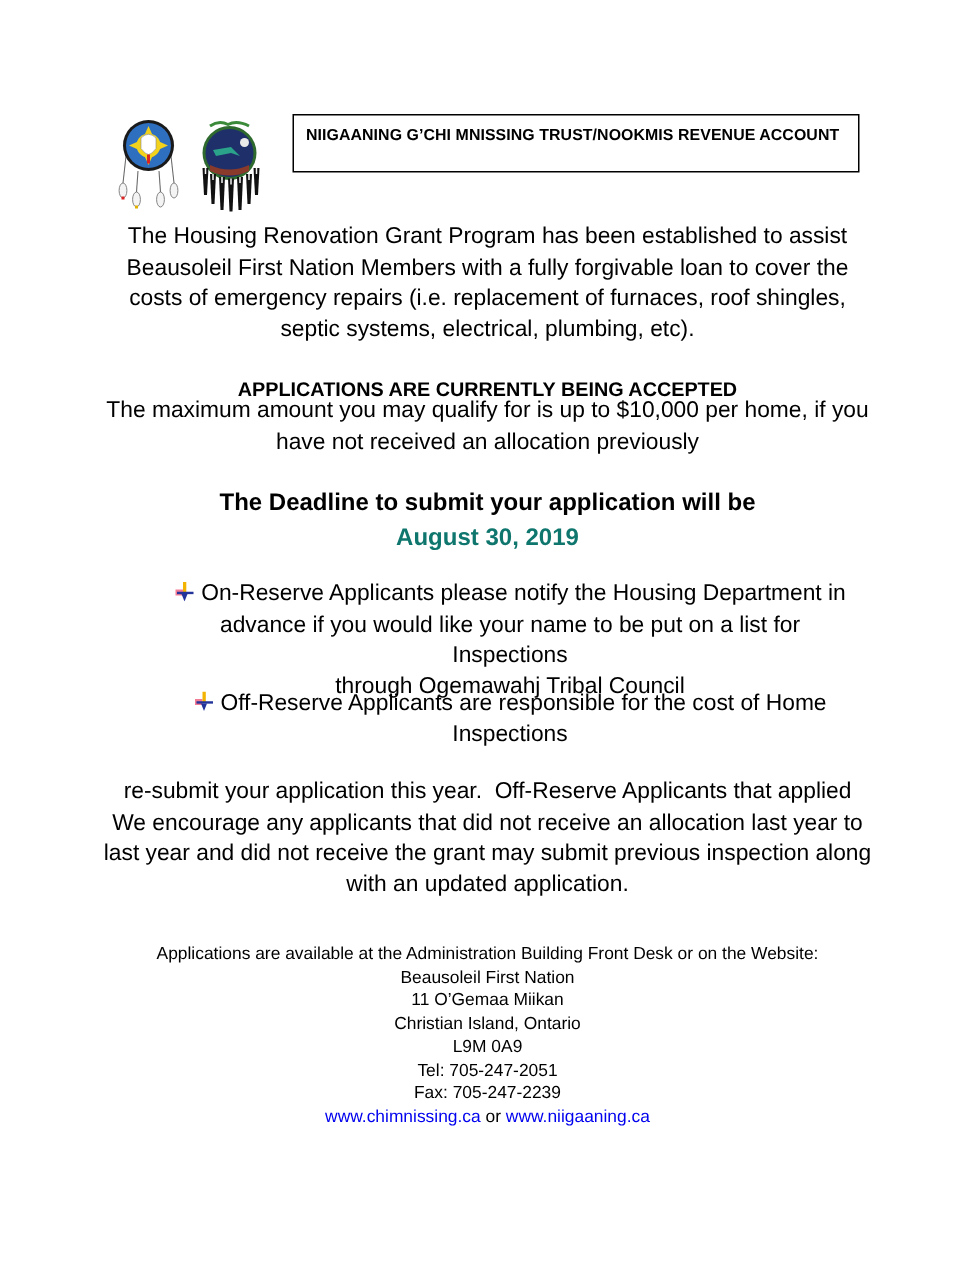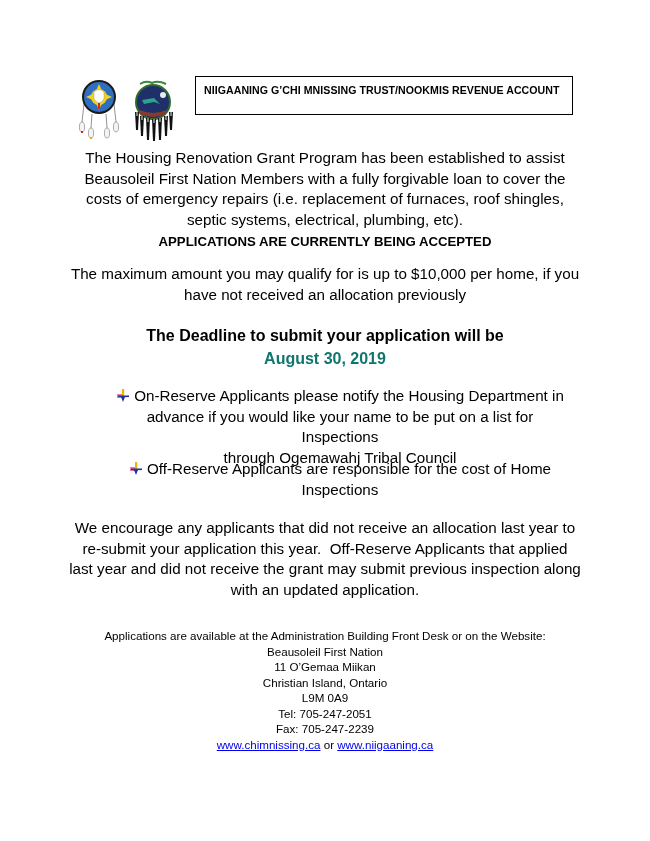--- a/index.html
+++ b/index.html
@@ -6,31 +6,31 @@
   body { width: 650px; height: 841px; position: relative; overflow: hidden;
          font-family: "Liberation Sans", "DejaVu Sans", sans-serif; color: #000; }
   .logo { position: absolute; }
   #logo1 { left: 74px; top: 78px; width: 50px; height: 66px; }
   #logo2 { left: 126px; top: 78px; width: 56px; height: 66px; }
   .header-box { position: absolute; left: 195px; top: 76px; width: 378px; height: 39px;
                 border: 1px solid #000; box-sizing: border-box; padding: 6px 0 0 8px;
                 font-weight: bold; font-size: 10.6px; line-height: 14.5px; letter-spacing: 0.05px; }
   .block { position: absolute; left: 0; width: 650px; text-align: center; }
   .p1 { top: 148px; font-size: 15.2px; line-height: 20.5px; }
-  .p2-title { top: 232px; font-size: 13.2px; font-weight: bold; line-height: 19px; }
+  .p2-title { top: 250px; font-size: 13.2px; font-weight: bold; line-height: 19px; }
   .p2 { top: 264px; font-size: 15.2px; line-height: 20.5px; }
   .deadline { top: 324px; font-size: 16px; font-weight: bold; line-height: 23px; }
   .deadline .red { color: #0f766e; }
   .bullet-block { position: absolute; left: 110px; width: 460px; text-align: center; font-size: 15.2px; line-height: 20.5px; }
   .b1 { top: 386px; }
   .b2 { top: 459px; }
   .bullet-icon { display: inline-block; width: 14px; height: 13px; vertical-align: -1px; margin-right: 4px; }
   .p3 { top: 518px; font-size: 15.2px; line-height: 20.5px; }
   .contact { top: 628px; font-size: 11.6px; line-height: 15.5px; }
-  .contact a { color: #0000ee; text-decoration: underline; }
+  .contact a { color: #0000ee; }
 </style>
 </head>
 <body>
 
 <svg id="logo1" class="logo" viewBox="0 0 50 66">
   <line x1="10" y1="26" x2="8" y2="44" stroke="#666" stroke-width="0.7"></line>
   <line x1="18" y1="36" x2="17" y2="50" stroke="#666" stroke-width="0.7"></line>
   <line x1="32" y1="36" x2="33" y2="50" stroke="#666" stroke-width="0.7"></line>
   <line x1="40" y1="26" x2="42" y2="44" stroke="#666" stroke-width="0.7"></line>
   <circle cx="25" cy="19" r="17" fill="#1a1a1a"></circle>
@@ -115,22 +115,22 @@
       <rect x="1" y="5" width="5" height="4" fill="#ee4466" opacity="0.7"></rect>
       <rect x="6" y="0" width="2.2" height="7" fill="#f2b400"></rect>
       <rect x="2" y="6.5" width="11" height="1.6" fill="#223399"></rect>
       <path d="M5 8 L7 13 L9 8 Z" fill="#223399"></path>
     </svg><span>Off-Reserve Applicants are responsible for the cost of Home</span>
   </div>
   <div>Inspections</div>
 </div>
 
 <div class="block p3">
+  <div style="white-space:pre;">re-submit your application this year.  Off-Reserve Applicants that applied</div>
   <div>We encourage any applicants that did not receive an allocation last year to</div>
-  <div style="white-space:pre;">re-submit your application this year.  Off-Reserve Applicants that applied</div>
   <div>last year and did not receive the grant may submit previous inspection along</div>
   <div>with an updated application.</div>
 </div>
 
 <div class="block contact">
   <div>Applications are available at the Administration Building Front Desk or on the Website:</div>
   <div>Beausoleil First Nation</div>
   <div>11 O’Gemaa Miikan</div>
   <div>Christian Island, Ontario</div>
   <div>L9M 0A9</div>

